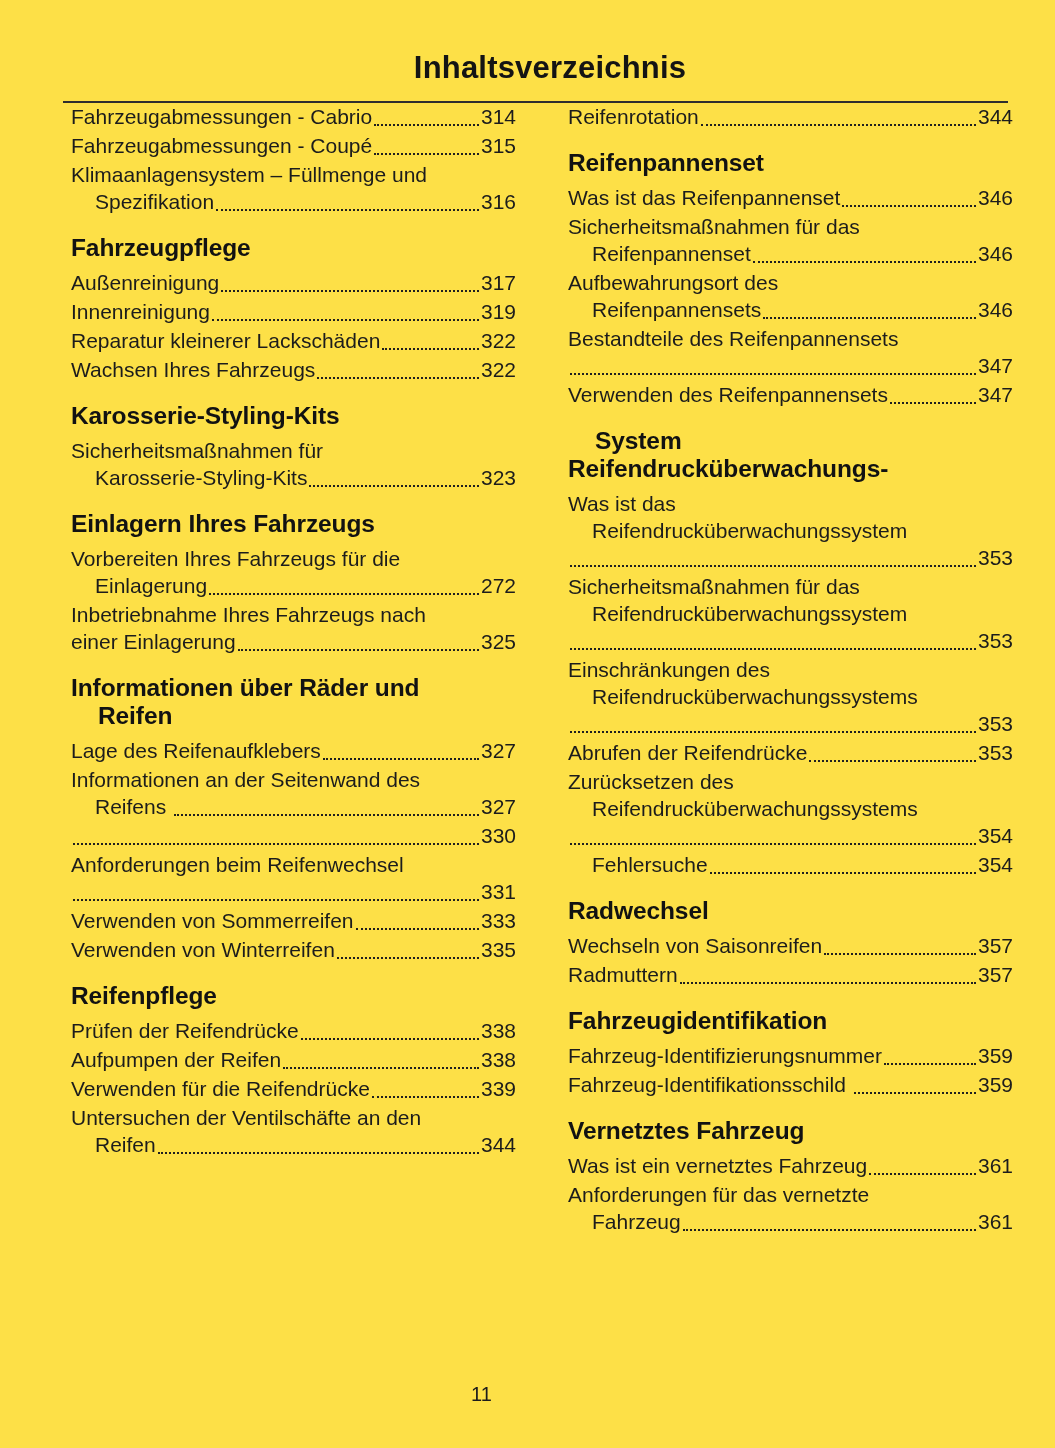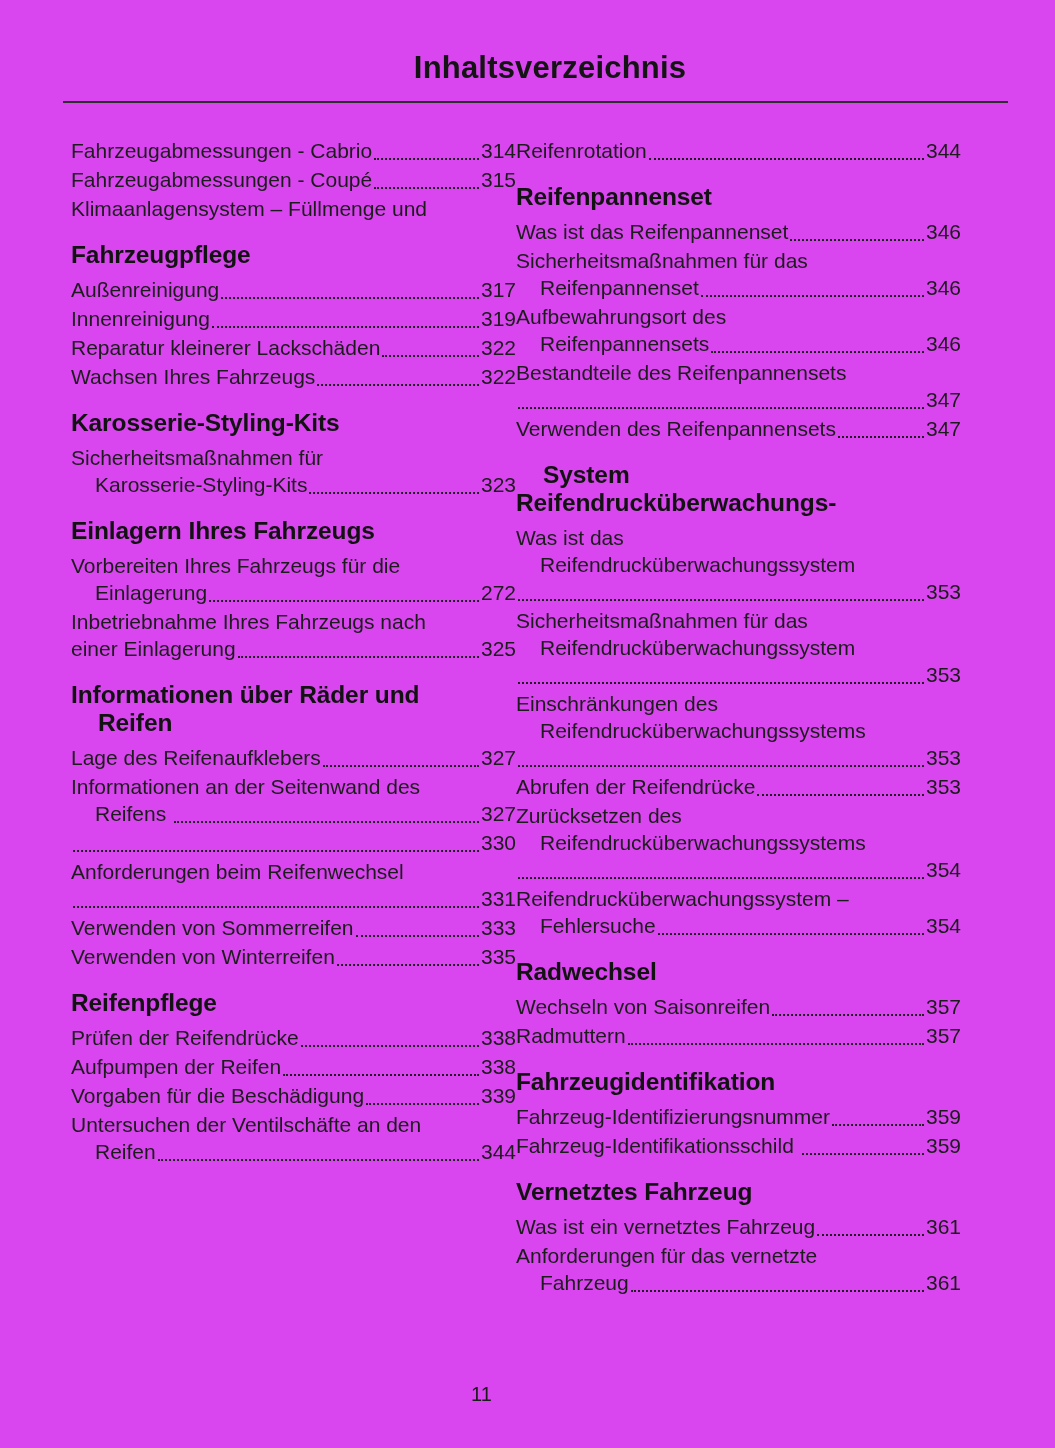--- a/index.html
+++ b/index.html
@@ -5,37 +5,37 @@
   * { margin:0; padding:0; box-sizing:border-box; }
   html, body { background:#ffffff; }
   body {
     font-family:"Liberation Sans","DejaVu Sans",sans-serif;
     color:#1c1c1c;
     width:1055px; height:1448px; overflow:hidden;
   }
   .page {
     width:1055px; height:1448px;
     position:relative;
-    background:#d946ef;
+    background:#fde047;
     padding:38px 26px 0 71px;
   }
   .header { text-align:center; }
   .title {
     font-size:31px;
     font-weight:700;
     color:#141414;
     padding-top:12px;
     letter-spacing:0.2px;
   }
   .rule {
     border-bottom:2px solid #2e2e2e;
     margin:15px 21px 0 -8px;
     height:0;
   }
-  .toc { display:flex; margin-top:34px; }
+  .toc { display:flex; gap:52px; }
   .col { width:445px; flex:none; }
 
   .toc-heading {
     font-size:24.5px;
     font-weight:700;
     line-height:28px;
     margin-top:19px;
     margin-bottom:7px;
     color:#121212;
     letter-spacing:-0.1px;
@@ -91,20 +91,25 @@
         </div>
         <div class="toc-entry">
           <div class="leader-line">
             <span class="etext">Fahrzeugabmessungen - Coupé</span>
             <span class="leader"></span>
             <span class="pagenum">315</span>
           </div>
         </div>
         <div class="toc-entry">
           <div class="eline">Klimaanlagensystem – Füllmenge und</div>
+          <div class="leader-line">
+            <span class="etext cont">Spezifikation</span>
+            <span class="leader"></span>
+            <span class="pagenum">316</span>
+          </div>
         </div>
         <div class="toc-heading">
           <div class="hline">Fahrzeugpflege</div>
         </div>
         <div class="toc-entry">
           <div class="leader-line">
             <span class="etext">Außenreinigung</span>
             <span class="leader"></span>
             <span class="pagenum">317</span>
           </div>
@@ -219,21 +224,21 @@
         </div>
         <div class="toc-entry">
           <div class="leader-line">
             <span class="etext">Aufpumpen der Reifen</span>
             <span class="leader"></span>
             <span class="pagenum">338</span>
           </div>
         </div>
         <div class="toc-entry">
           <div class="leader-line">
-            <span class="etext">Vorgaben für die Beschädigung</span>
+            <span class="etext">Verwenden für die Reifendrücke</span>
             <span class="leader"></span>
             <span class="pagenum">339</span>
           </div>
         </div>
         <div class="toc-entry">
           <div class="eline">Untersuchen der Ventilschäfte an den</div>
           <div class="leader-line">
             <span class="etext cont">Reifen</span>
             <span class="leader"></span>
             <span class="pagenum">344</span>
@@ -330,21 +335,20 @@
         <div class="toc-entry">
           <div class="eline">Zurücksetzen des</div>
           <div class="eline cont">Reifendrucküberwachungssystems</div>
           <div class="leader-line">
             <span class="etext"></span>
             <span class="leader"></span>
             <span class="pagenum">354</span>
           </div>
         </div>
         <div class="toc-entry">
-          <div class="eline">Reifendrucküberwachungssystem –</div>
           <div class="leader-line">
             <span class="etext cont">Fehlersuche</span>
             <span class="leader"></span>
             <span class="pagenum">354</span>
           </div>
         </div>
         <div class="toc-heading">
           <div class="hline">Radwechsel</div>
         </div>
         <div class="toc-entry">

